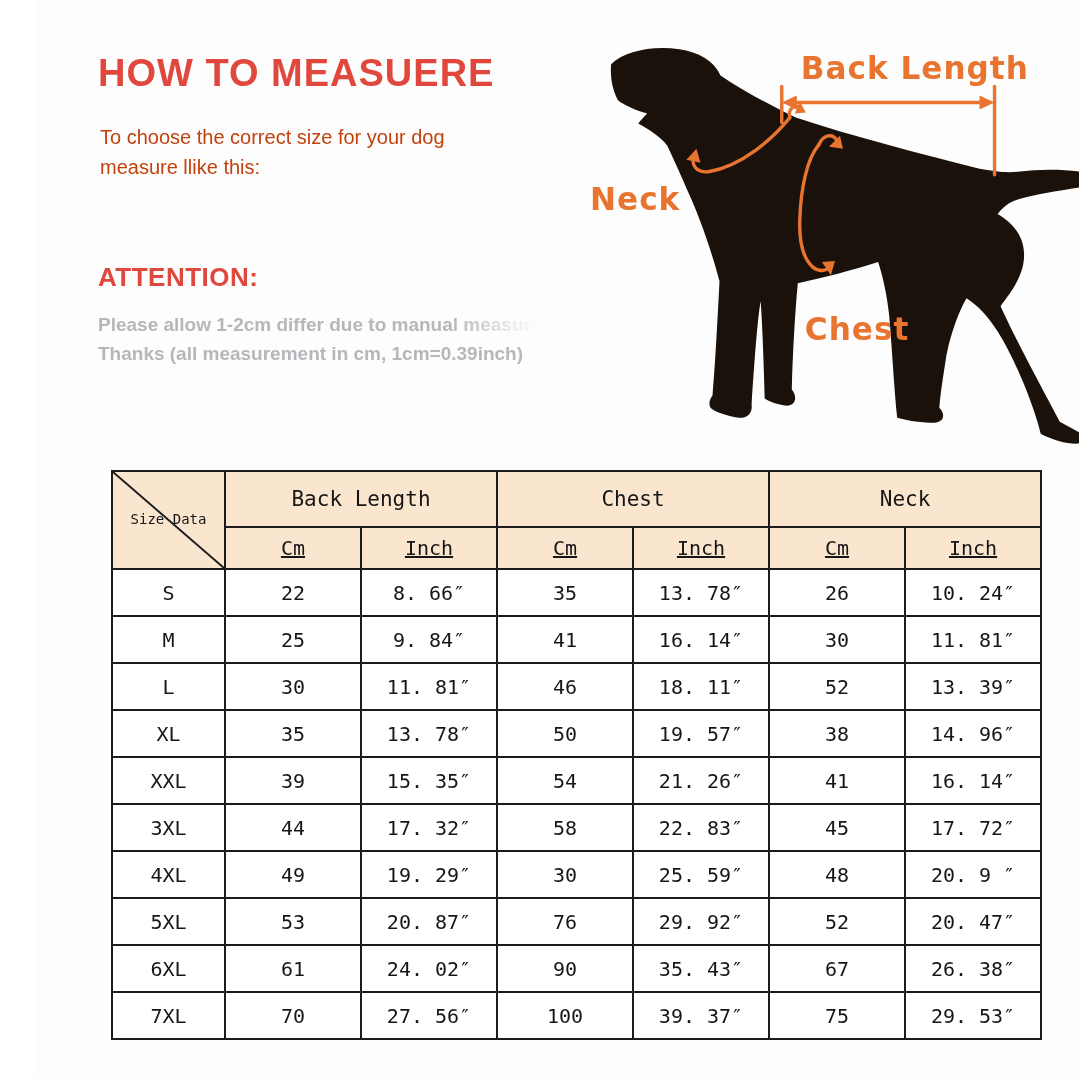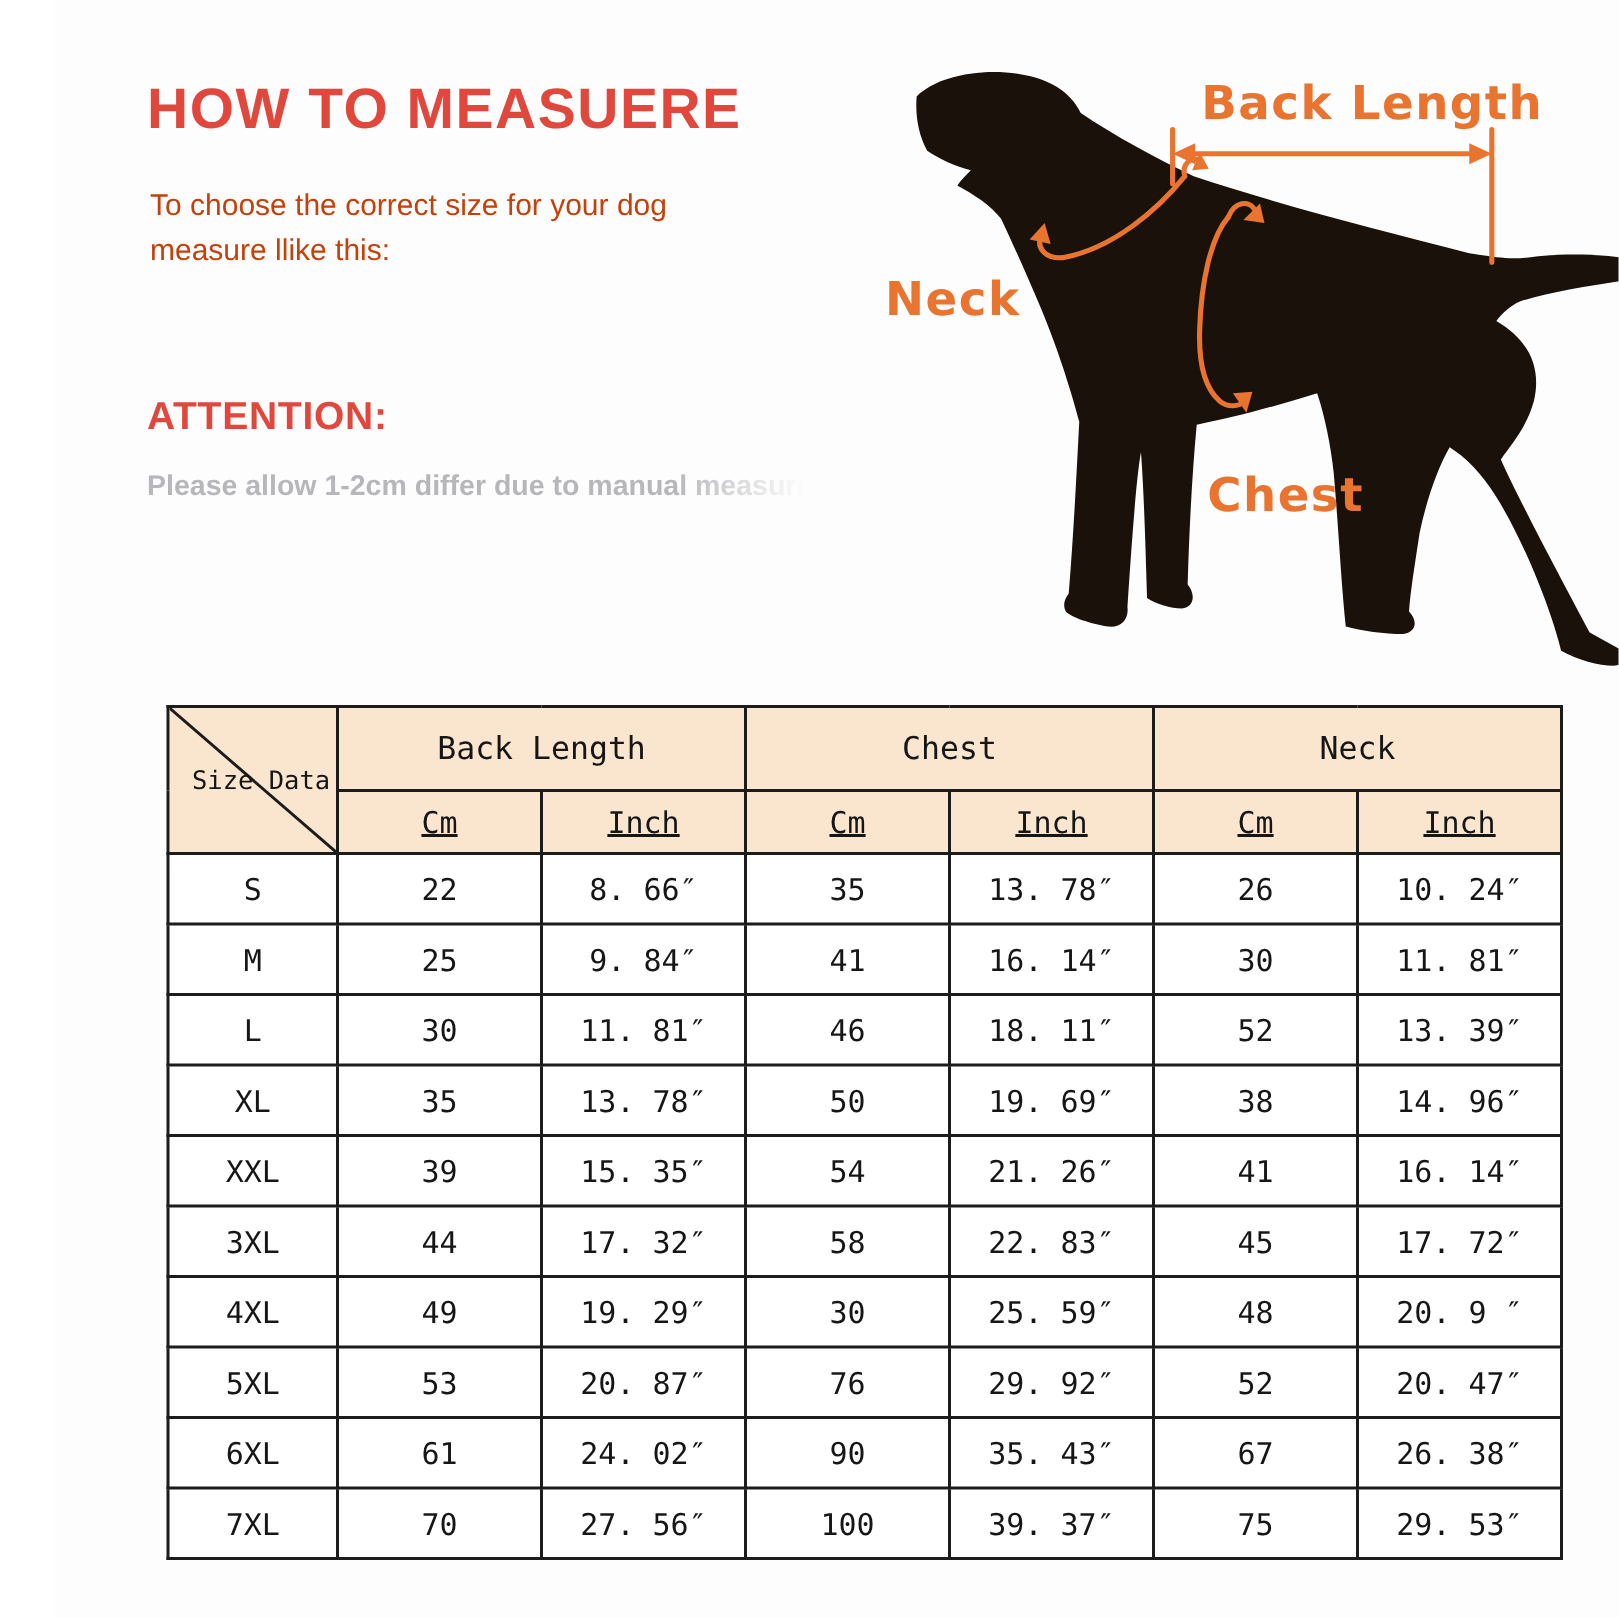--- a/index.html
+++ b/index.html
@@ -51,39 +51,40 @@
     color:#161616;
   }
   .size-table td { border:2px solid #1c1c1c; text-align:center; padding:0; vertical-align:middle; }
   .group-row td { height:54px; background:#fae5cf; font-size:21px; }
   .unit-row td  { height:40px; background:#fae5cf; font-size:20px;text-decoration:underline; }
   .data-row td  { height:45px; background:#ffffff; font-size:20px; }
   td.corner { position:relative; background:#fae5cf; }
   td.corner svg { position:absolute; left:0; top:0; width:100%; height:100%; }
   .corner-label {
     position:absolute; left:0; right:0; top:39px;
-    font-size:17px; text-align:left; letter-spacing:0;padding-left:15px;
+    font-size:14px; text-align:center; letter-spacing:0;
   }
 </style>
 </head>
 <body>
 
 <div class="canvas">
 
   <div class="title">HOW TO MEASUERE</div>
 
   <div class="subtitle">
     <div>To choose the correct size for your dog</div>
     <div>measure llike this:</div>
   </div>
 
   <div class="attention-title">ATTENTION:</div>
 
   <div class="attention-body">
     <div class="attn-line1">Please allow 1-2cm differ due to manual measureme</div>
+    <div>Thanks (all measurement in cm, 1cm=0.39inch)</div>
   </div>
 
   <div class="dog-wrap">
     <svg viewBox="0 0 529 430">
 
       <path fill="#1a110a" d="
         M 27 46
         C 40 33 68 27 95 31
         C 114 34 129 42 136 57
         C 158 72 186 87 211 99
@@ -208,21 +209,21 @@
         <td>46</td>
         <td>18. 11″</td>
         <td>52</td>
         <td>13. 39″</td>
       </tr>
       <tr class="data-row">
         <td>XL</td>
         <td>35</td>
         <td>13. 78″</td>
         <td>50</td>
-        <td>19. 69″</td>
+        <td>19. 57″</td>
         <td>38</td>
         <td>14. 96″</td>
       </tr>
       <tr class="data-row">
         <td>XXL</td>
         <td>39</td>
         <td>15. 35″</td>
         <td>54</td>
         <td>21. 26″</td>
         <td>41</td>

